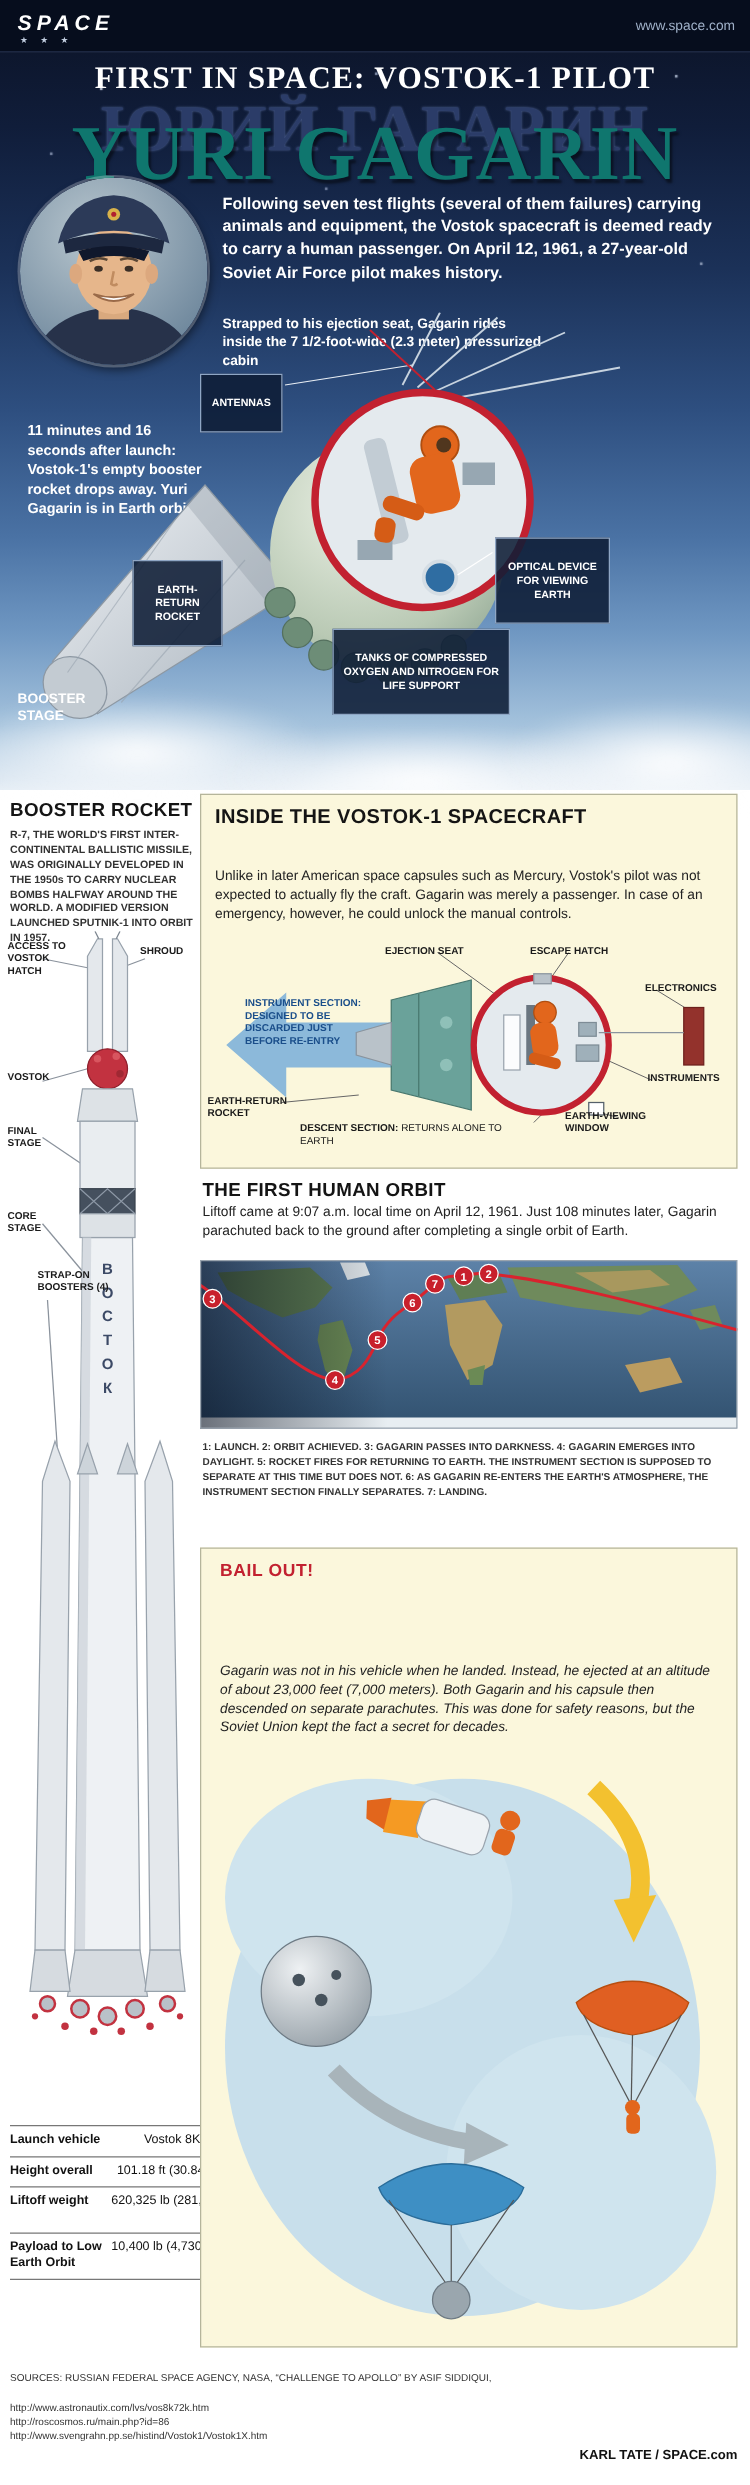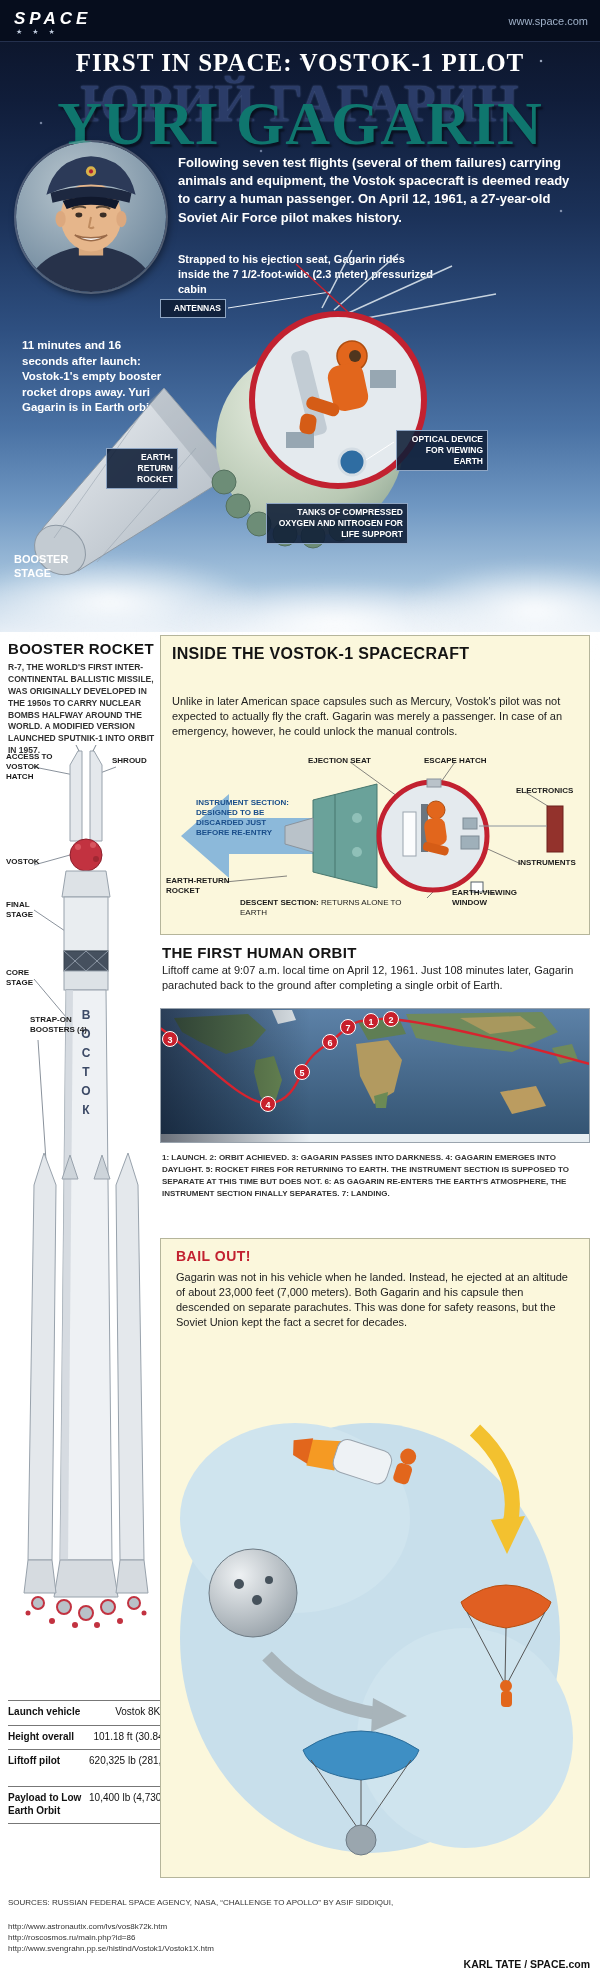--- a/index.html
+++ b/index.html
@@ -25,21 +25,21 @@
   .name-cyr{position:absolute;left:0;top:74px;width:600px;text-align:center;color:#2b3c68;
     font-family:"Liberation Serif",serif;font-weight:bold;font-size:52px;letter-spacing:1px;text-shadow:0 0 2px #55699a;}
   .name-red{position:absolute;left:0;top:88px;width:600px;text-align:center;color:#0f766e;
     font-family:"Liberation Serif",serif;font-weight:bold;font-size:62px;letter-spacing:1px;
     text-shadow:2px 3px 2px rgba(0,0,0,.5);}
   .portrait{position:absolute;left:16px;top:142px;width:150px;height:150px;border-radius:50%;overflow:hidden;
     box-shadow:0 0 0 2px rgba(255,255,255,.25),2px 4px 8px rgba(0,0,0,.5);}
   .intro{position:absolute;left:178px;top:154px;width:406px;color:#ffffff;font-size:13px;font-weight:600;line-height:1.4;}
   .whitenote{position:absolute;color:#ffffff;font-weight:bold;font-size:11px;line-height:1.35;}
   .darklabel{position:absolute;background:rgba(14,28,54,.88);border:1px solid #8fa6c4;color:#ffffff;
-    font-size:8.5px;font-weight:bold;text-align:right;padding:3px 4px;line-height:1.3;z-index:5;}
+    font-size:8.5px;font-weight:bold;text-align:center;padding:17px 4px;line-height:1.3;z-index:5;}
   .plainlabel{position:absolute;color:#ffffff;font-weight:bold;font-size:11px;line-height:1.25;z-index:5;}
 
   
   .h-section{position:absolute;font-size:15px;font-weight:bold;color:#141414;letter-spacing:.3px;}
   .smallbody{position:absolute;font-size:8.5px;font-weight:600;color:#333;line-height:1.4;}
   .tinylabel{position:absolute;font-size:8px;font-weight:bold;color:#1a1a1a;line-height:1.25;text-transform:uppercase;z-index:6;}
   .bluelabel{color:#1a4e8a;}
   .body11{position:absolute;font-size:11px;color:#222;line-height:1.35;}
   .creambox{position:absolute;background:#fbf7dc;border:1px solid #b5b59b;}
   .vtext{position:absolute;writing-mode:vertical-rl;text-orientation:upright;letter-spacing:5px;
@@ -248,21 +248,21 @@
   <div class="specs" style="left:8px;top:1700px;width:170px;">
     <div class="spec-row">
       <span class="spec-label">Launch vehicle</span>
       <span class="spec-value">Vostok 8K72K</span>
     </div>
     <div class="spec-row">
       <span class="spec-label">Height overall</span>
       <span class="spec-value">101.18 ft (30.84 m)</span>
     </div>
     <div class="spec-row">
-      <span class="spec-label">Liftoff pilot</span>
+      <span class="spec-label">Liftoff weight</span>
       <span class="spec-value">620,325 lb (281,375 kg)</span>
     </div>
     <div class="spec-row">
       <span class="spec-label">Payload to Low Earth Orbit</span>
       <span class="spec-value">10,400 lb (4,730 kg)</span>
     </div>
   </div>
 
   <div class="creambox" style="left:160px;top:635px;width:430px;height:300px;"></div>
   <div class="h-section" style="left:172px;top:645px;font-size:16px;">INSIDE THE VOSTOK-1 SPACECRAFT</div>
@@ -360,21 +360,21 @@
       <circle cx="188" cy="19" r="7.5" fill="#c8202c" stroke="#fff" stroke-width="1"></circle>
         <text x="188" y="22.5" fill="#fff">7</text>
     </g>
     <rect x="0.5" y="0.5" width="429" height="134" fill="none" stroke="#9aa4ae"></rect>
   </svg>
 
   <div class="caption" style="left:162px;top:1152px;width:426px;">1: LAUNCH. 2: ORBIT ACHIEVED. 3: GAGARIN PASSES INTO DARKNESS. 4: GAGARIN EMERGES INTO DAYLIGHT. 5: ROCKET FIRES FOR RETURNING TO EARTH. THE INSTRUMENT SECTION IS SUPPOSED TO SEPARATE AT THIS TIME BUT DOES NOT. 6: AS GAGARIN RE-ENTERS THE EARTH'S ATMOSPHERE, THE INSTRUMENT SECTION FINALLY SEPARATES. 7: LANDING.</div>
 
   <div class="creambox" style="left:160px;top:1238px;width:430px;height:640px;"></div>
   <div class="bail-head" style="left:176px;top:1248px;">BAIL OUT!</div>
-  <div class="body11" style="left:176px;top:1270px;width:400px;">Gagarin was not in his vehicle when he landed. Instead, he ejected at an altitude of about 23,000 feet (7,000 meters). Both Gagarin and his capsule then descended on separate parachutes. This was done for safety reasons, but the Soviet Union kept the fact a secret for decades.</div>
+  <div class="body11" style="left:176px;top:1330px;width:400px;font-style:italic;">Gagarin was not in his vehicle when he landed. Instead, he ejected at an altitude of about 23,000 feet (7,000 meters). Both Gagarin and his capsule then descended on separate parachutes. This was done for safety reasons, but the Soviet Union kept the fact a secret for decades.</div>
 
   <svg class="abs" style="left:175px;top:1388px;" width="400" height="478" viewBox="0 0 400 478">
     <defs>
       <radialGradient id="capg" cx=".35" cy=".3" r="1">
           <stop offset="0" stop-color="#eef1f3"></stop>
           <stop offset="1" stop-color="#7e8a93"></stop>
         </radialGradient>
     </defs>
     <g>
       <ellipse cx="195" cy="250" rx="190" ry="215" fill="#c8dfeb"></ellipse>

